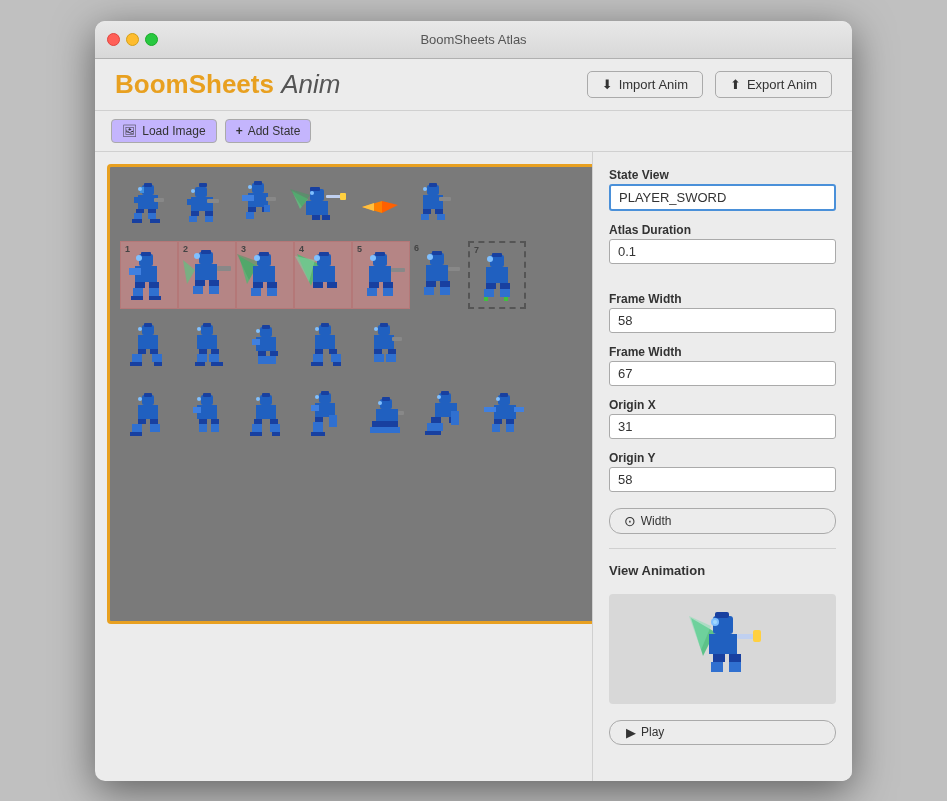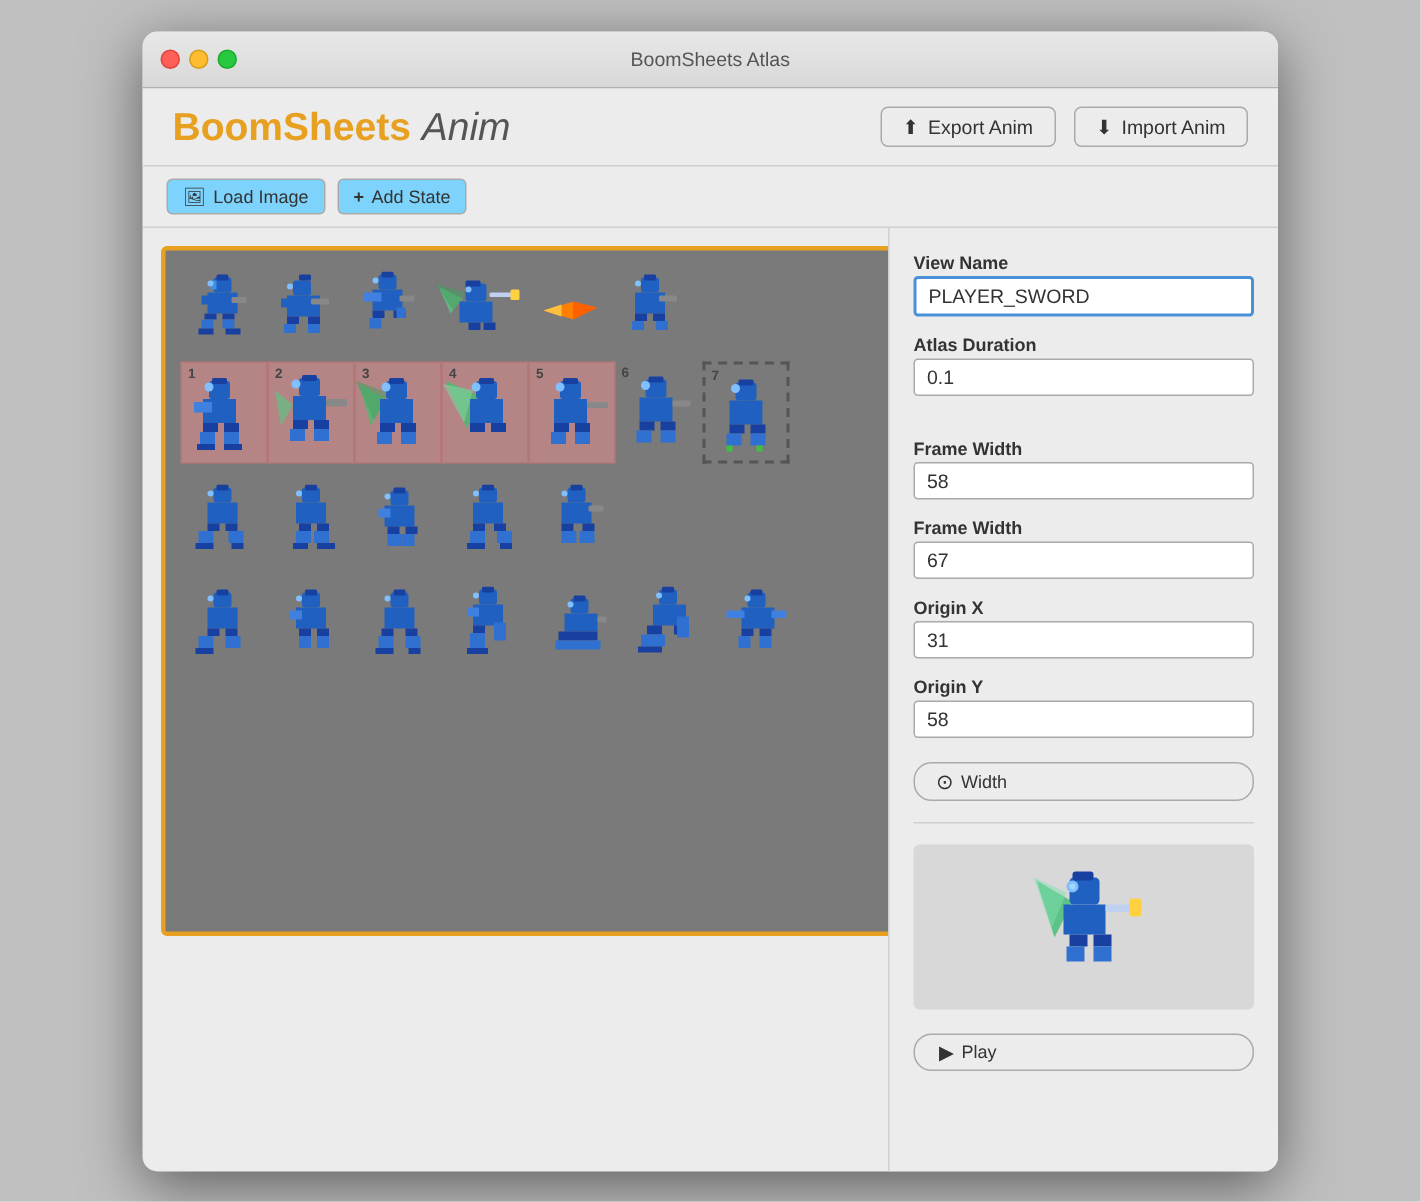--- a/index.html
+++ b/index.html
@@ -102,21 +102,21 @@
     
     .toolbar {
       padding: 8px 16px;
       display: flex;
       gap: 8px;
       align-items: center;
       border-bottom: 1px solid #d0d0d0;
     }
 
     .toolbar-btn {
-      background: #7dd3fc;
+      background: #c4b5fd;
       border: 1px solid #aaa;
       border-radius: 4px;
       padding: 4px 10px;
       font-size: 12px;
       cursor: pointer;
       display: flex;
       align-items: center;
       gap: 5px;
       color: #333;
     }
@@ -283,26 +283,26 @@
     <span class="titlebar-title">BoomSheets Atlas</span>
   </div>
 
   <div class="app-header">
     <div class="app-logo">
       <span class="logo-boom">BoomSheets</span>
       <span style="color:#555;font-style:italic;font-weight:normal;">Anim</span>
     </div>
     <div class="header-buttons">
       <button class="header-btn">
+        <span class="icon-download"></span>
+        <span>Import Anim</span>
+      </button>
+      <button class="header-btn">
         <span class="icon-upload"></span>
         <span>Export Anim</span>
-      </button>
-      <button class="header-btn">
-        <span class="icon-download"></span>
-        <span>Import Anim</span>
       </button>
     </div>
   </div>
 
   <div class="toolbar">
     <button class="toolbar-btn">
       <span class="icon-image"></span>
       <span>Load Image</span>
     </button>
     <button class="toolbar-btn">
@@ -696,21 +696,21 @@
               <circle cx="18" cy="8" r="2" fill="#80c0ff"></circle>
             </svg>
           </div>
         </div>
 
       </div>
     </div>
 
     <div class="right-panel">
       <div class="field-group">
-        <div class="field-label">View Name</div>
+        <div class="field-label">State View</div>
         <input class="field-input highlighted" type="text" value="PLAYER_SWORD" style="">
       </div>
 
       <div class="field-group">
         <div class="field-label">Atlas Duration</div>
         <input class="field-input" type="text" value="0.1" style="">
       </div>
 
       <div style="height:8px;"></div>
 
@@ -734,20 +734,21 @@
         <input class="field-input" type="text" value="58" style="">
       </div>
 
       <button class="save-btn">
         <span style="font-size:14px;">⊙</span>
         <span>Width</span>
       </button>
 
       <div class="section-divider"></div>
 
+      <div class="view-animation-label">View Animation</div>
 
       <div class="animation-preview">
         <svg width="80" height="90" viewBox="0 0 80 90" xmlns="http://www.w3.org/2000/svg">
 
           <polygon points="8,14 32,28 20,52" fill="#50c080" opacity="0.9"></polygon>
           <polygon points="6,12 28,22 18,46" fill="#80e0b0" opacity="0.5"></polygon>
 
           <rect x="30" y="12" width="20" height="18" fill="#2060c0" rx="3"></rect>
           <rect x="32" y="8" width="14" height="6" fill="#1840a0" rx="2"></rect>
           <rect x="26" y="30" width="28" height="20" fill="#2060c0"></rect>

